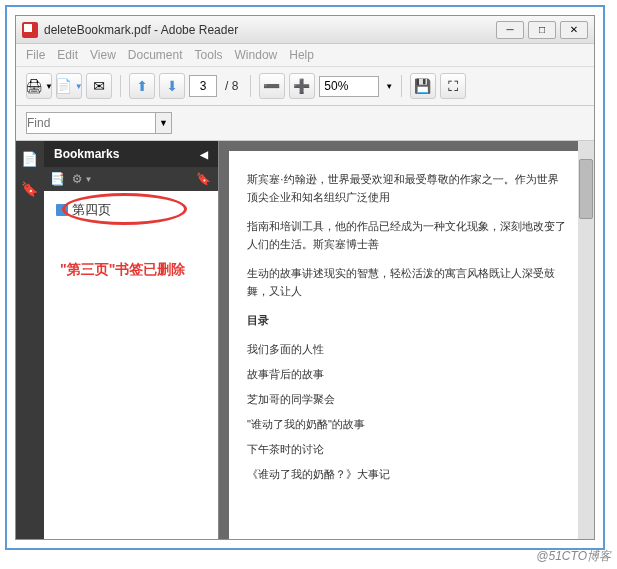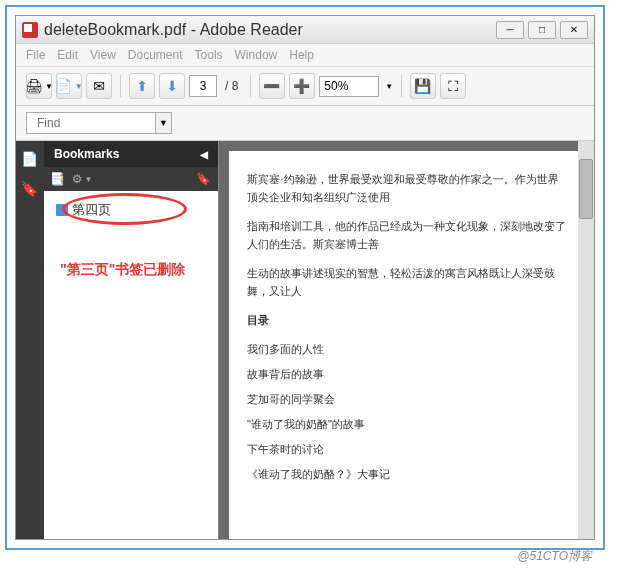--- a/index.html
+++ b/index.html
@@ -2,54 +2,54 @@
 <html><head>
   <meta charset="utf-8">
   <style>
     * { box-sizing: border-box; margin: 0; padding: 0; }
     body { font-family: "Segoe UI", Tahoma, sans-serif; background: #fff; width: 617px; height: 569px; position: relative; }
     .outer-frame { border: 2px solid #5b9bd5; padding: 8px; width: 600px; height: 545px; margin: 5px; }
     .window { border: 1px solid #909090; background: #e8e8e8; width: 100%; height: 100%; display: flex; flex-direction: column; }
     .titlebar { display: flex; align-items: center; height: 28px; padding: 0 6px; background: linear-gradient(#f8f8f8, #e0e0e0); border-bottom: 1px solid #ccc; }
     .titlebar-icon { width: 16px; height: 16px; background: #d32f2f; border-radius: 2px; margin-right: 6px; position: relative; }
     .titlebar-icon::after { content: ""; position: absolute; top: 2px; left: 2px; width: 8px; height: 8px; background: #fff; }
-    .title-text { font-size: 16px; color: #333; flex: 1; }
+    .title-text { font-size: 12px; color: #333; flex: 1; }
     .win-controls { display: flex; gap: 4px; }
     .win-btn { width: 28px; height: 18px; border: 1px solid #aaa; background: #f0f0f0; border-radius: 2px; display: flex; align-items: center; justify-content: center; font-size: 10px; }
     .menubar { display: flex; gap: 12px; padding: 4px 10px; background: #f5f5f5; border-bottom: 1px solid #ddd; }
     .menu-item { font-size: 12px; color: #999; cursor: default; }
     .toolbar { display: flex; align-items: center; gap: 4px; padding: 6px 10px; background: #f5f5f5; border-bottom: 1px solid #ccc; }
     .tb-btn { width: 26px; height: 26px; border: 1px solid #ccc; background: linear-gradient(#fff, #e8e8e8); border-radius: 3px; display: flex; align-items: center; justify-content: center; font-size: 14px; }
     .tb-sep { width: 1px; height: 22px; background: #ccc; margin: 0 4px; }
     .page-input { width: 28px; height: 22px; text-align: center; border: 1px solid #aaa; font-size: 12px; }
     .page-total { font-size: 12px; color: #333; margin: 0 4px; }
     .zoom-select { height: 21px; border: 1px solid #aaa; font-size: 12px; padding: 0 4px; width: 60px; }
     .findbar { display: flex; align-items: center; padding: 6px 10px; background: #f5f5f5; border-bottom: 1px solid #ccc; }
-    .find-input { width: 130px; height: 22px; border: 1px solid #aaa; padding: 0 10px; font-size: 12px; color: #999; }
+    .find-input { width: 130px; height: 22px; border: 1px solid #aaa; padding: 0 0; font-size: 12px; color: #999; }
     .find-drop { width: 16px; height: 22px; border: 1px solid #aaa; border-left: none; background: #f0f0f0; display: flex; align-items: center; justify-content: center; font-size: 9px; }
     .content-area { flex: 1; display: flex; background: #4a4a4a; overflow: hidden; }
     .nav-strip { width: 28px; background: #3a3a3a; display: flex; flex-direction: column; align-items: center; padding-top: 10px; gap: 14px; }
     .nav-icon { width: 16px; height: 16px; display: flex; align-items: center; justify-content: center; color: #ccc; font-size: 14px; cursor: pointer; }
     .bookmarks-panel { width: 175px; background: #fff; display: flex; flex-direction: column; border-right: 1px solid #888; }
     .bm-header { background: #2a2a2a; color: #fff; padding: 6px 10px; font-size: 12px; font-weight: bold; display: flex; align-items: center; justify-content: space-between; }
     .bm-toolbar { background: #3a3a3a; padding: 4px 6px; display: flex; align-items: center; gap: 8px; }
     .bm-tool-icon { width: 16px; height: 16px; color: #8cf; font-size: 12px; display: flex; align-items: center; justify-content: center; }
     .bm-list { flex: 1; padding: 8px; position: relative; }
     .bm-item { display: flex; align-items: center; gap: 4px; padding: 2px 4px; font-size: 13px; color: #333; }
     .bm-icon { width: 12px; height: 12px; background: #4a90d9; border-radius: 1px; }
     .circle-annotation { position: absolute; border: 3px solid #e53935; border-radius: 50%; width: 125px; height: 32px; top: 2px; left: 18px; pointer-events: none; }
     .deletion-note { color: #e53935; font-weight: bold; font-size: 14px; margin-top: 40px; padding: 0 8px; }
     .doc-view { flex: 1; background: #6a6a6a; overflow: auto; position: relative; }
     .page { background: #fff; margin: 10px; padding: 20px 18px; font-size: 11px; color: #333; min-height: 480px; }
     .page-heading { font-weight: bold; margin-bottom: 14px; }
     .page-para { margin-bottom: 12px; line-height: 1.6; }
     .page-item { margin-bottom: 10px; }
     .scrollbar { position: absolute; right: 0; top: 0; width: 16px; height: 100%; background: #e0e0e0; }
     .scroll-thumb { position: absolute; top: 18px; width: 14px; left: 1px; height: 60px; background: #bbb; border: 1px solid #999; border-radius: 2px; }
-    .watermark { position: absolute; bottom: 4px; right: 25px; font-size: 12px; color: #888; font-style: italic; }
+    .watermark { position: absolute; bottom: 4px; right: 6px; font-size: 12px; color: #888; font-style: italic; }
     .drop-arrow { font-size: 8px; margin-left: 2px; }
   </style>
 </head>
 <body>
 
 <div class="outer-frame">
   <div class="window">
     <div class="titlebar">
       <div class="titlebar-icon"></div>
       <div class="title-text">deleteBookmark.pdf - Adobe Reader</div>

